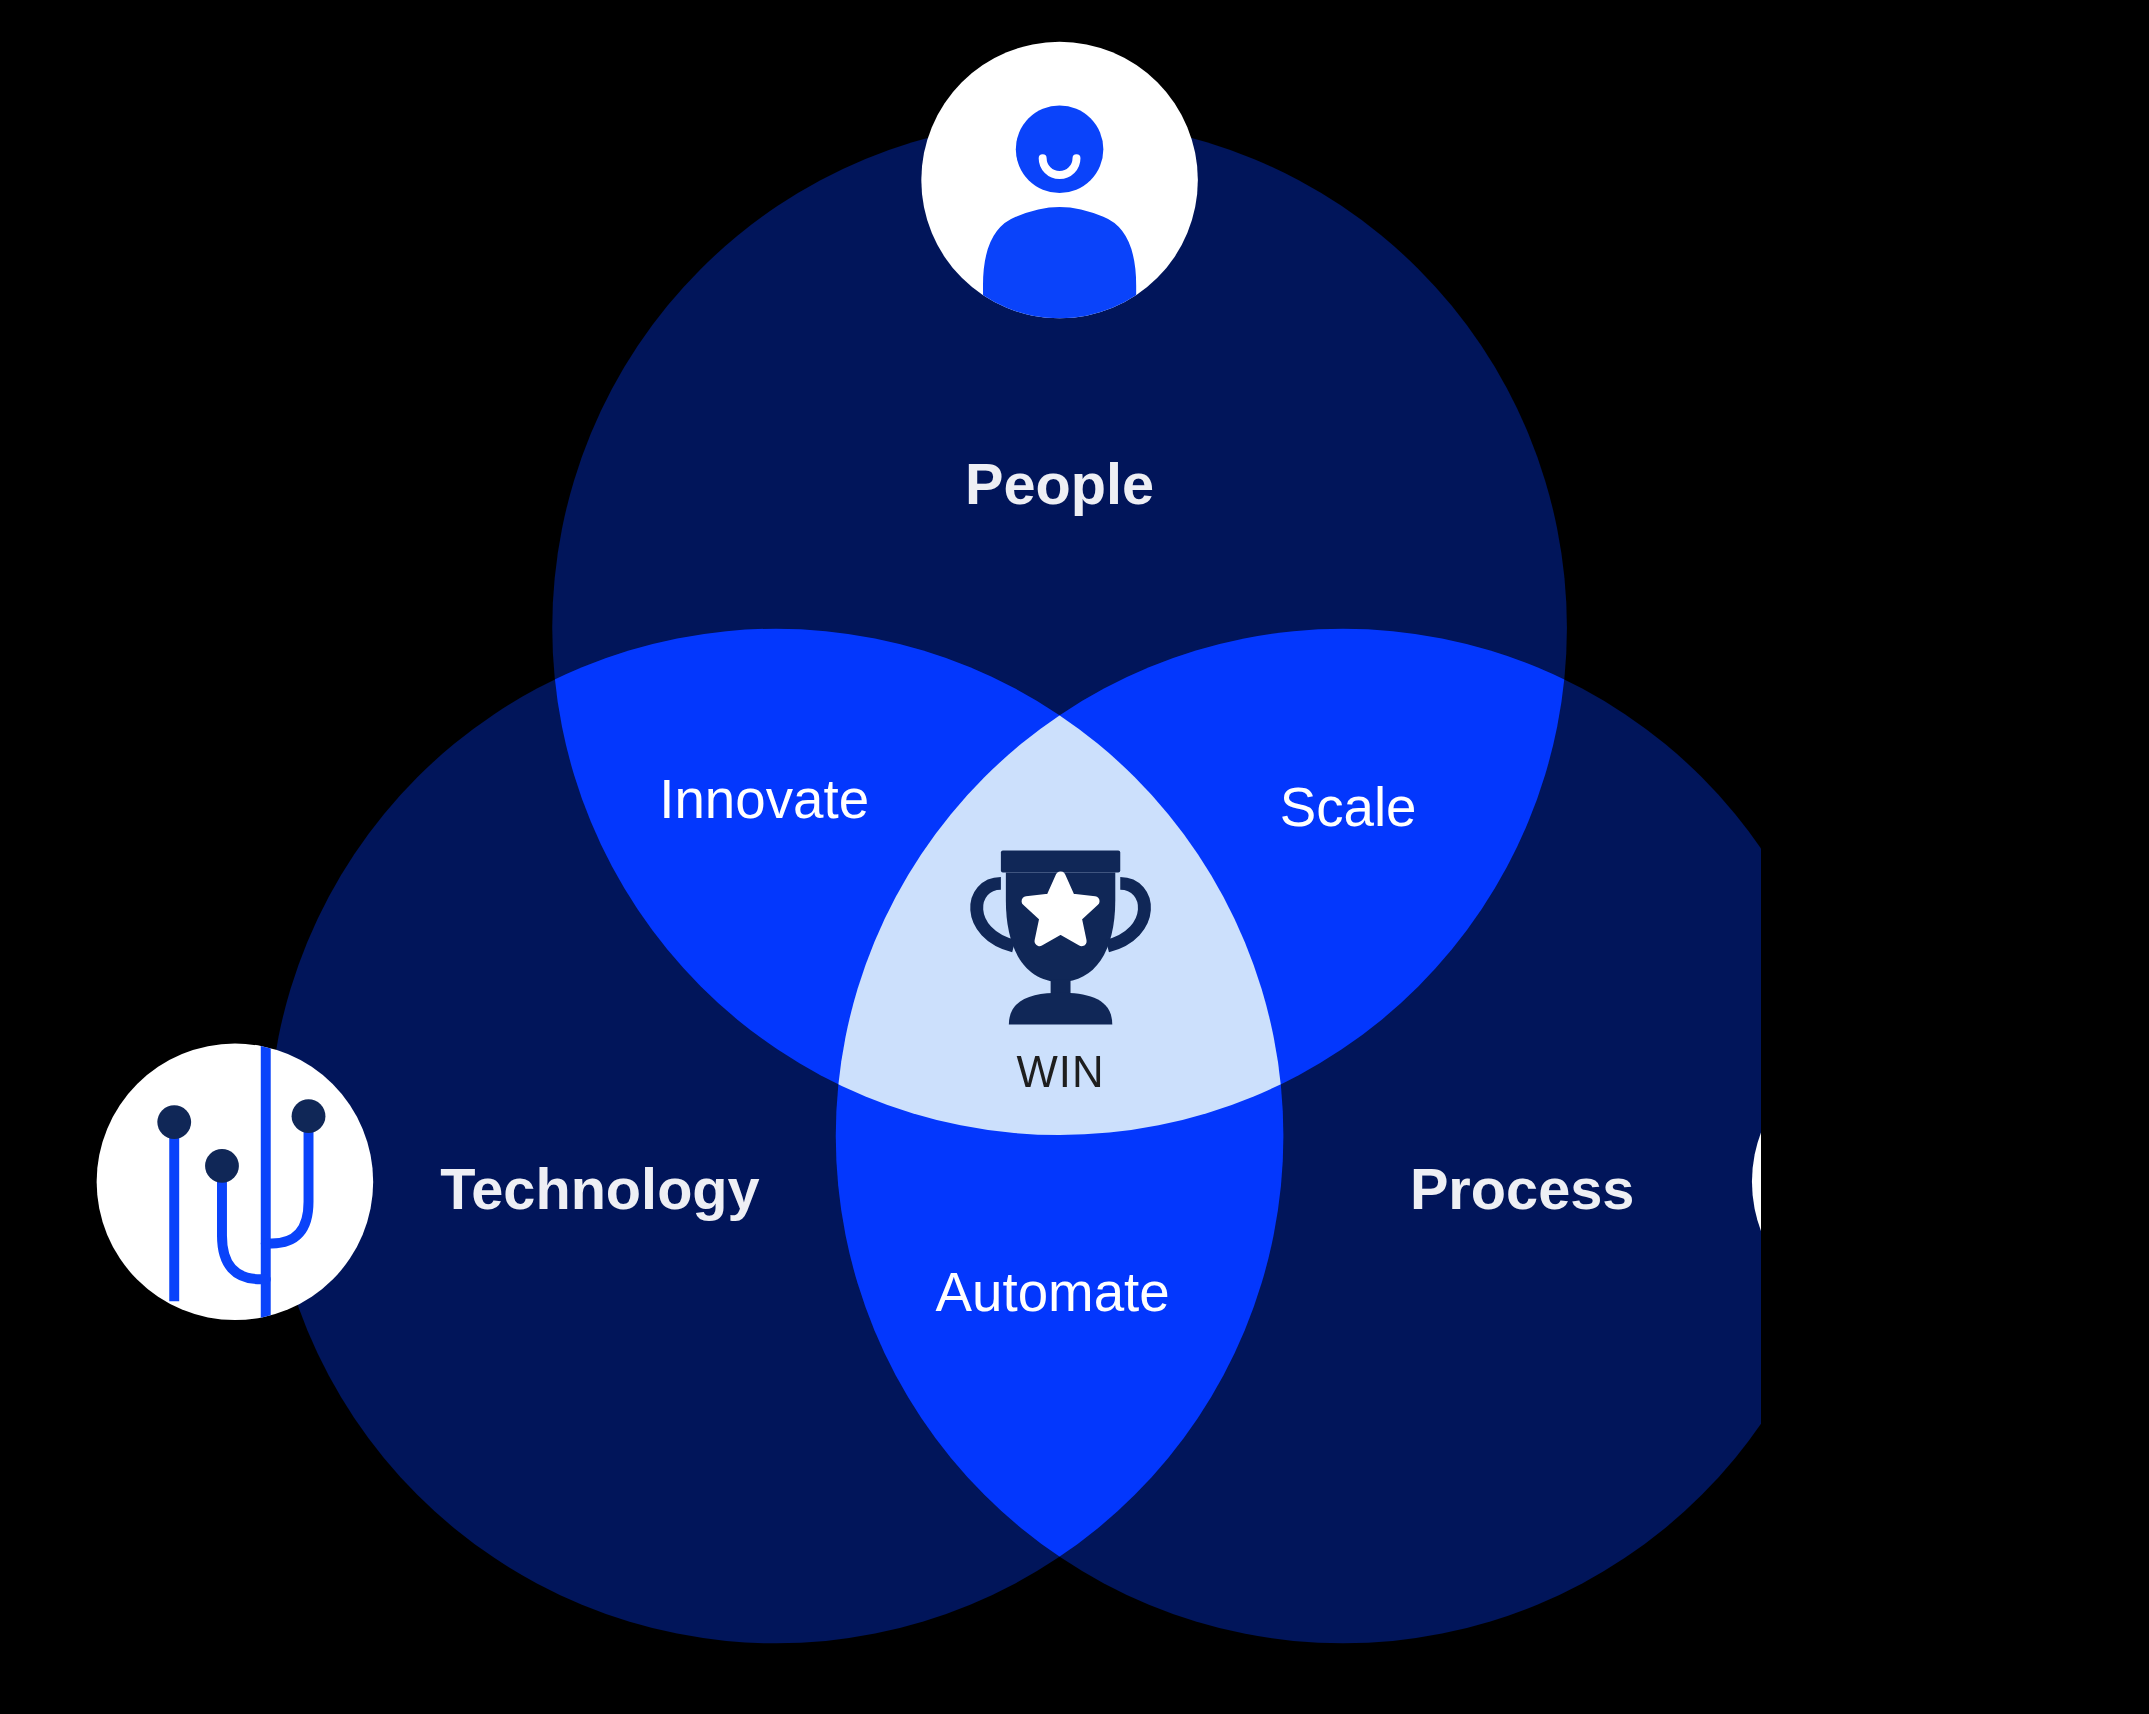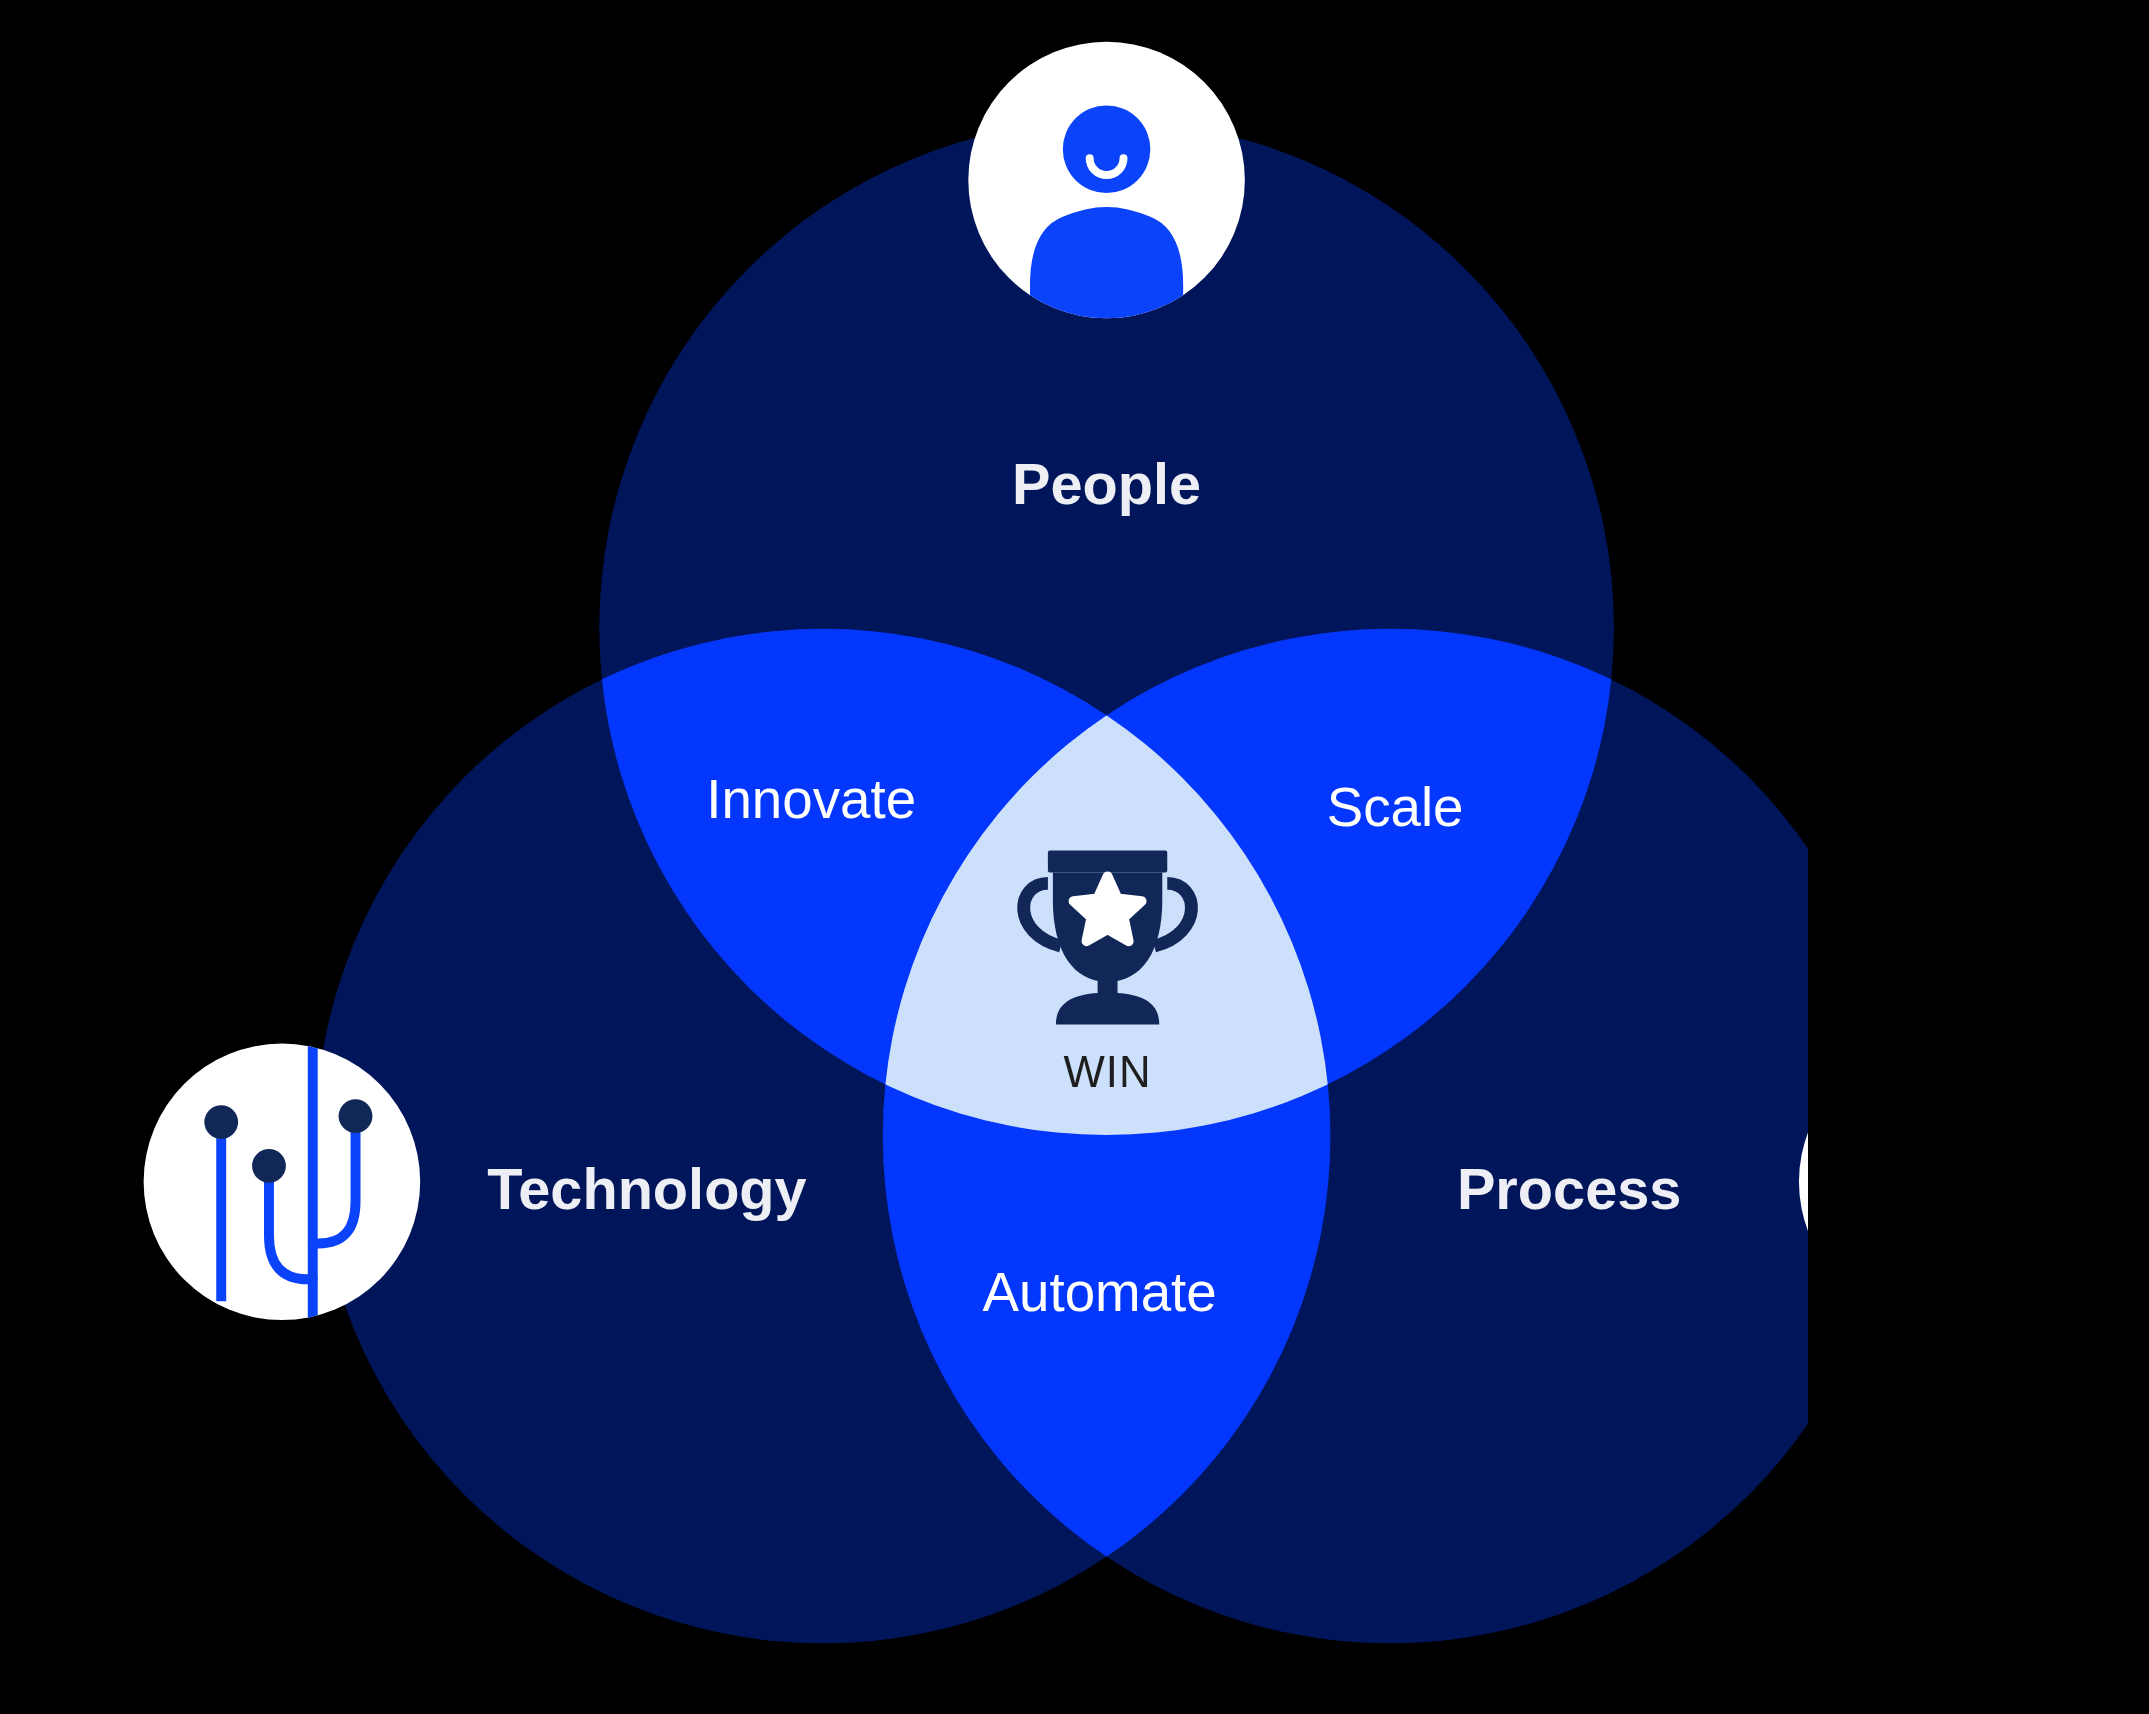--- a/index.html
+++ b/index.html
@@ -1,16 +1,16 @@
 <!DOCTYPE html>
 <html style="--background: #000000; --circle: #01155A; --overlap: #0337FD; --center: #CCE0FC; --badge: #FFFFFF; --icon_accent: #0A43FA; --icon_navy: #102757; --label_outer: #EEEFF4; --label_inner: #FFFFFF; --win_text: #1E1E1E;"><head>
 <meta charset="utf-8">
 <style>
   html, body { margin: 0; padding: 0; background: var(--background, #000); }
-  .stage { width: 1761px; height: 1714px; overflow: hidden; position: relative; background: var(--background, #000); margin-left: 47px; }
+  .stage { width: 1761px; height: 1714px; overflow: hidden; position: relative; background: var(--background, #000); }
   svg { display: block; }
 
   .fill-circle   { fill: var(--circle); }
   .fill-overlap  { fill: var(--overlap); }
   .fill-center   { fill: var(--center); }
   .fill-badge    { fill: var(--badge); }
   .fill-accent   { fill: var(--icon_accent); }
   .fill-iconnavy { fill: var(--icon_navy); }
 
   .stroke-accent   { stroke: var(--icon_accent); fill: none; stroke-width: 10; }

